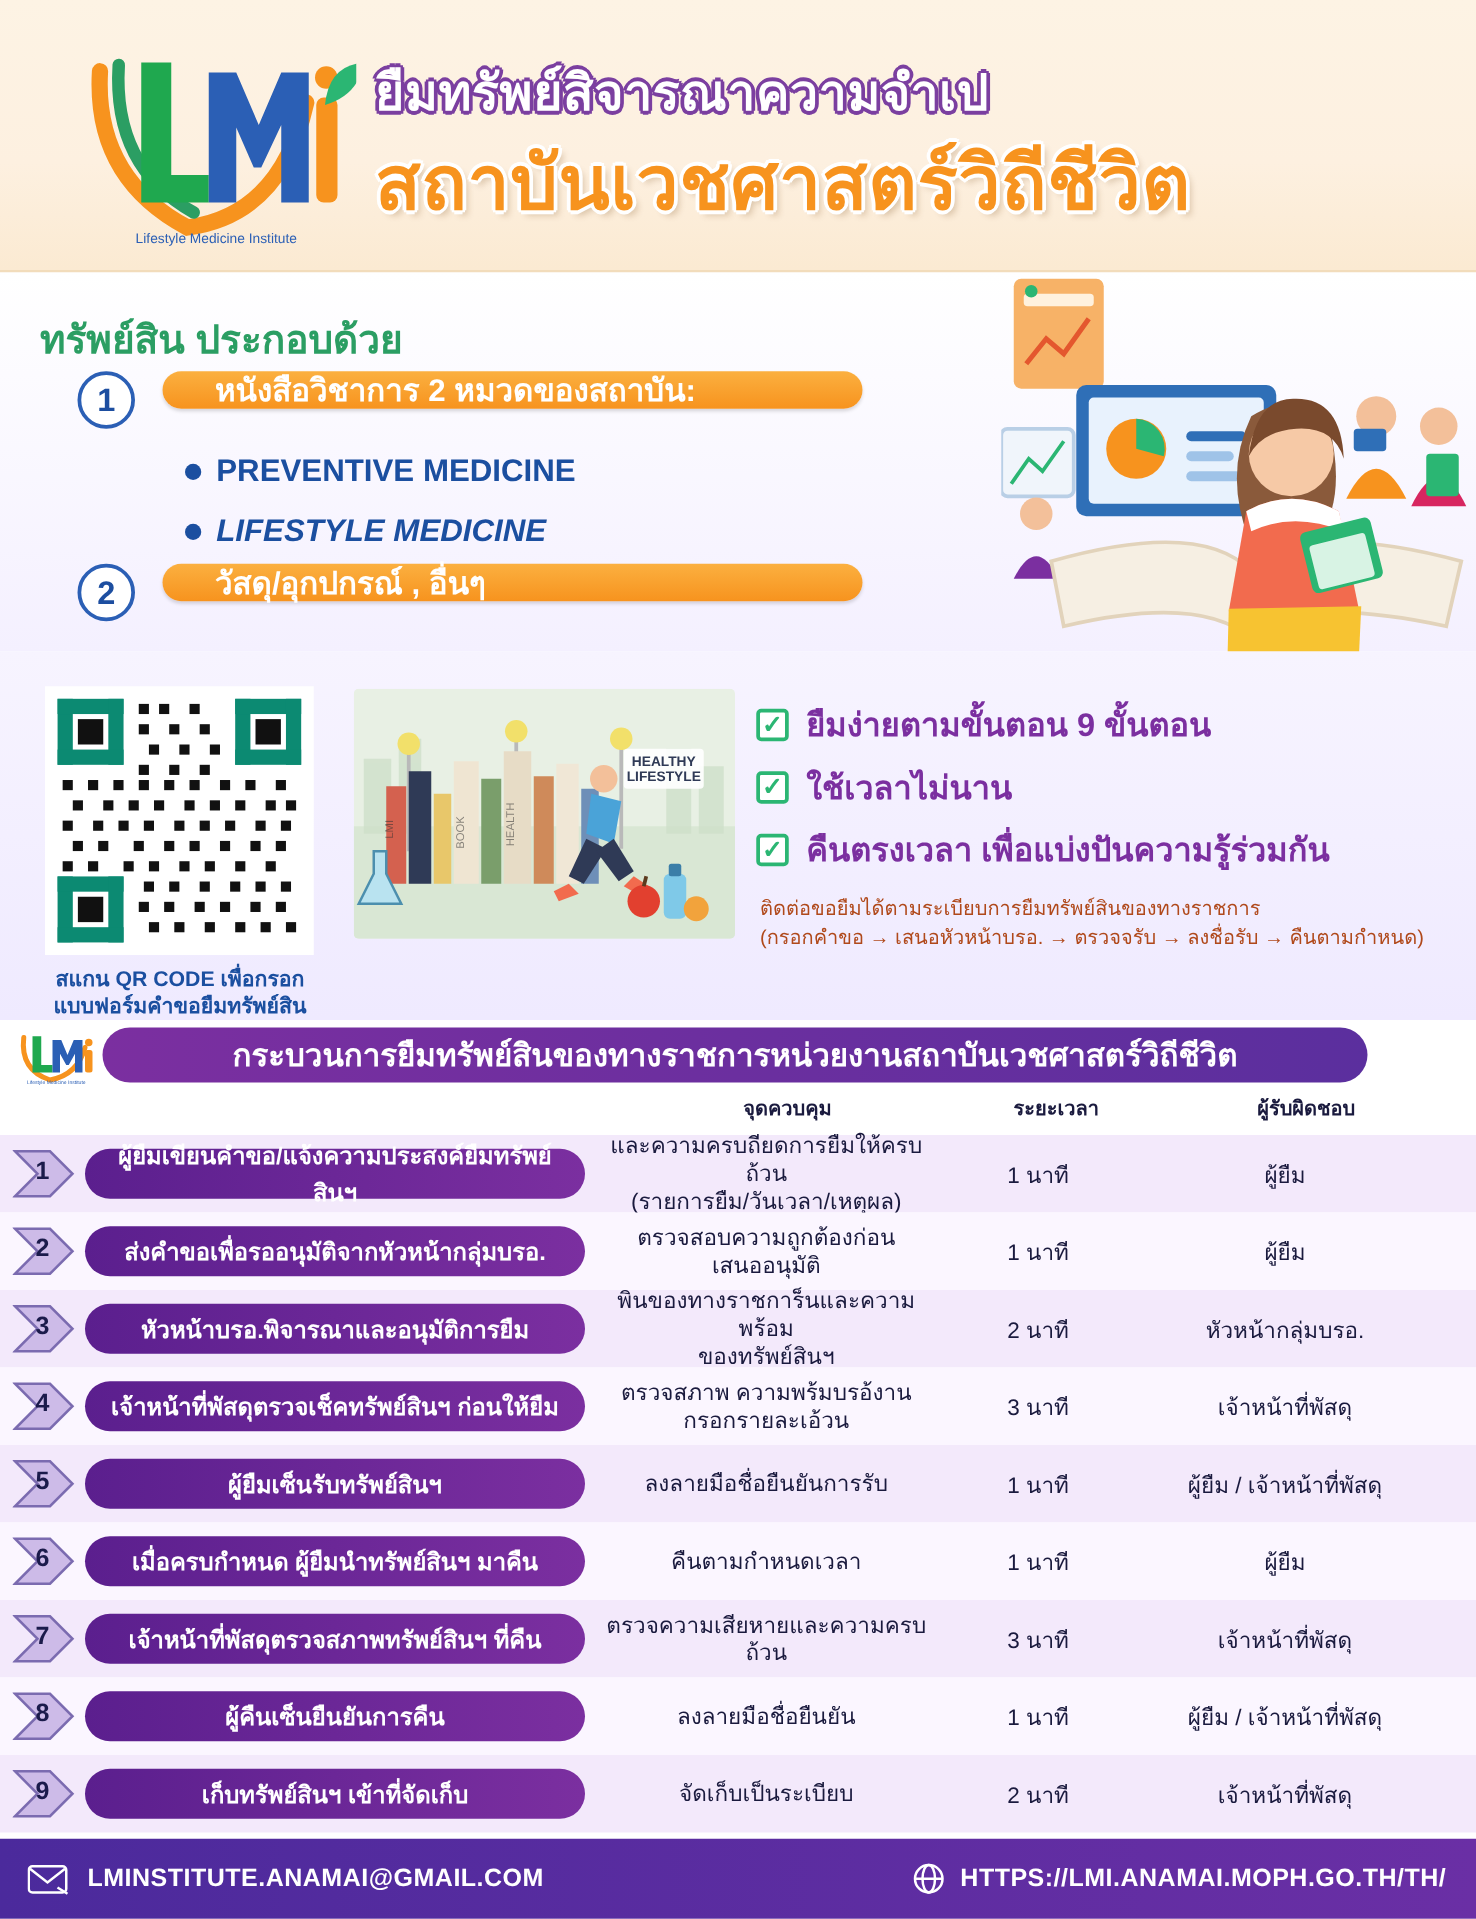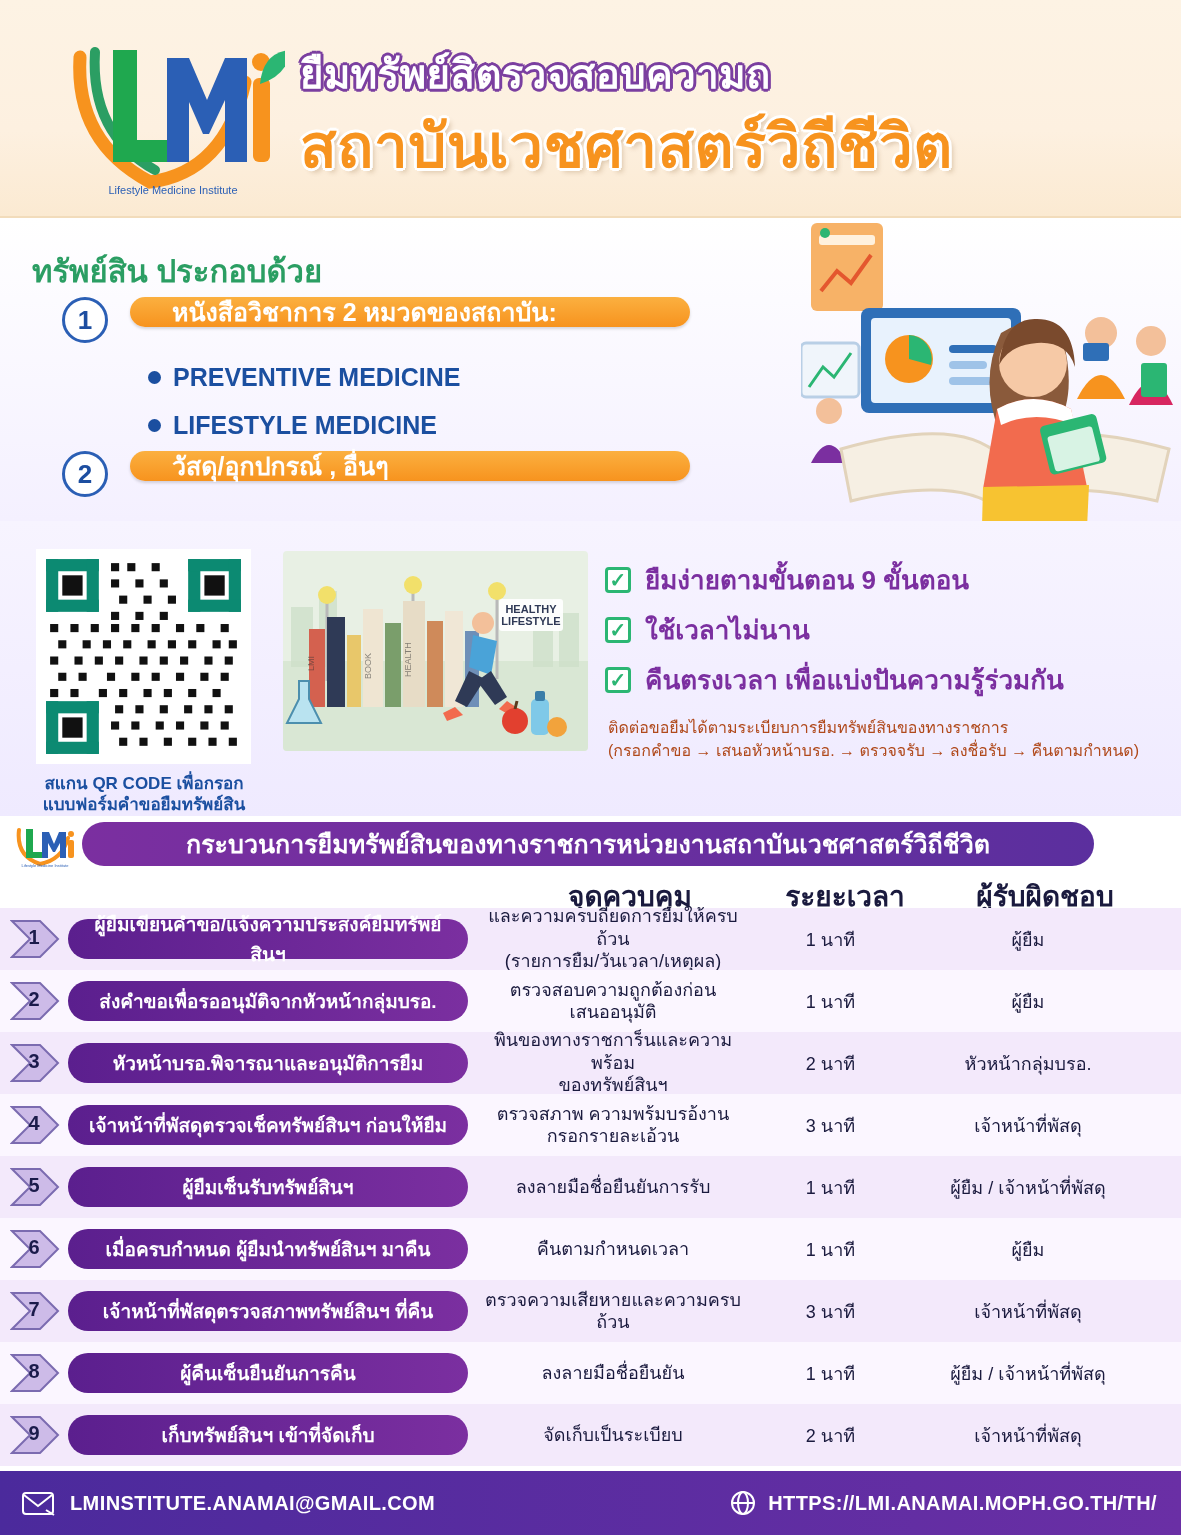--- a/index.html
+++ b/index.html
@@ -117,21 +117,21 @@
   .tbl-logo { position: absolute; left: 14px; top: 8px; width: 62px; height: 44px; }
   .tbl-title-pill {
     position: absolute; left: 82px; top: 6px; width: 1012px; height: 44px;
     border-radius: 22px;
     background: linear-gradient(90deg,#7b2fa0 0%, #5b2f9e 100%);
     color: #ffffff; font-size: 25px; font-weight: 700;
     display: flex; align-items: center; justify-content: center;
   }
   .col-heads {
     position: absolute; top: 58px; left: 0; width: 1181px; height: 34px;
-    font-size: 28px; font-weight: 700; color: #1a1a3e;
+    font-size: 16px; font-weight: 700; color: #1a1a3e;
   }
   .col-heads span { position: absolute; text-align: center; }
   .ch-control { left: 500px; width: 260px; }
   .ch-time { left: 775px; width: 140px; }
   .ch-owner { left: 925px; width: 240px; }
 
   .rows { position: absolute; top: 92px; left: 0; width: 1181px; }
   .row {
     position: relative; height: 62px; display: flex; align-items: center;
   }
@@ -191,35 +191,35 @@
         <path d="M25 35 Q20 120 95 160 Q170 150 190 60" fill="none" stroke="#f7931e" stroke-width="13" stroke-linecap="round"></path>
         <path d="M40 30 Q35 112 100 148" fill="none" stroke="#2b9e63" stroke-width="10" stroke-linecap="round"></path>
         <path d="M58 28 L58 140 L112 140 L112 118 L82 118 L82 28 Z" fill="#1fa84f"></path>
         <path d="M112 140 L112 36 L134 36 L152 78 L170 36 L192 36 L192 140 L170 140 L170 78 L154 112 L148 112 L134 80 L134 140 Z" fill="#2b5fb5"></path>
         <circle cx="206" cy="40" r="9" fill="#f7931e"></circle>
         <rect x="198" y="56" width="17" height="84" rx="6" fill="#f7931e"></rect>
         <path d="M205 62 Q232 54 236 28 Q208 30 205 62 Z" fill="#2bb673"></path>
         <text x="118" y="172" font-family="Liberation Sans, sans-serif" font-size="11" fill="#2b5fb5" text-anchor="middle">Lifestyle Medicine Institute</text>
       </svg>
     </div>
-    <div class="header-title-sm">ยืมทรัพย์สิตรวจสอบความถ</div>
+    <div class="header-title-sm">ยืมทรัพย์สิจารณาความจำเป</div>
     <div class="header-title-lg">สถาบันเวชศาสตร์วิถีชีวิต</div>
   </div>
 
   <div class="sec-assets">
     <div class="assets-heading">ทรัพย์สิน ประกอบด้วย</div>
 
     <div class="num-badge" style="left:62px; top:79px;">1</div>
     <div class="pill" style="left:130px; top:79px; width:560px;">หนังสือวิชาการ 2 หมวดของสถาบัน:</div>
 
     <div class="bullet-line" style="left:148px; top:145px;">
       <span class="dot"></span>
       <span>PREVENTIVE MEDICINE</span>
     </div>
-    <div class="bullet-line" style="left:148px; top:193px;">
+    <div class="bullet-line" style="left:148px; top:193px;font-style:italic;">
       <span class="dot"></span>
       <span>LIFESTYLE MEDICINE</span>
     </div>
 
     <div class="num-badge" style="left:62px; top:233px;">2</div>
     <div class="pill" style="left:130px; top:233px; width:560px;">วัสดุ/อุกปกรณ์ , อื่นๆ</div>
 
     <svg class="hero-art" viewBox="0 0 380 400">
 
       <rect x="10" y="10" width="72" height="88" rx="6" fill="#f7b267"></rect>

